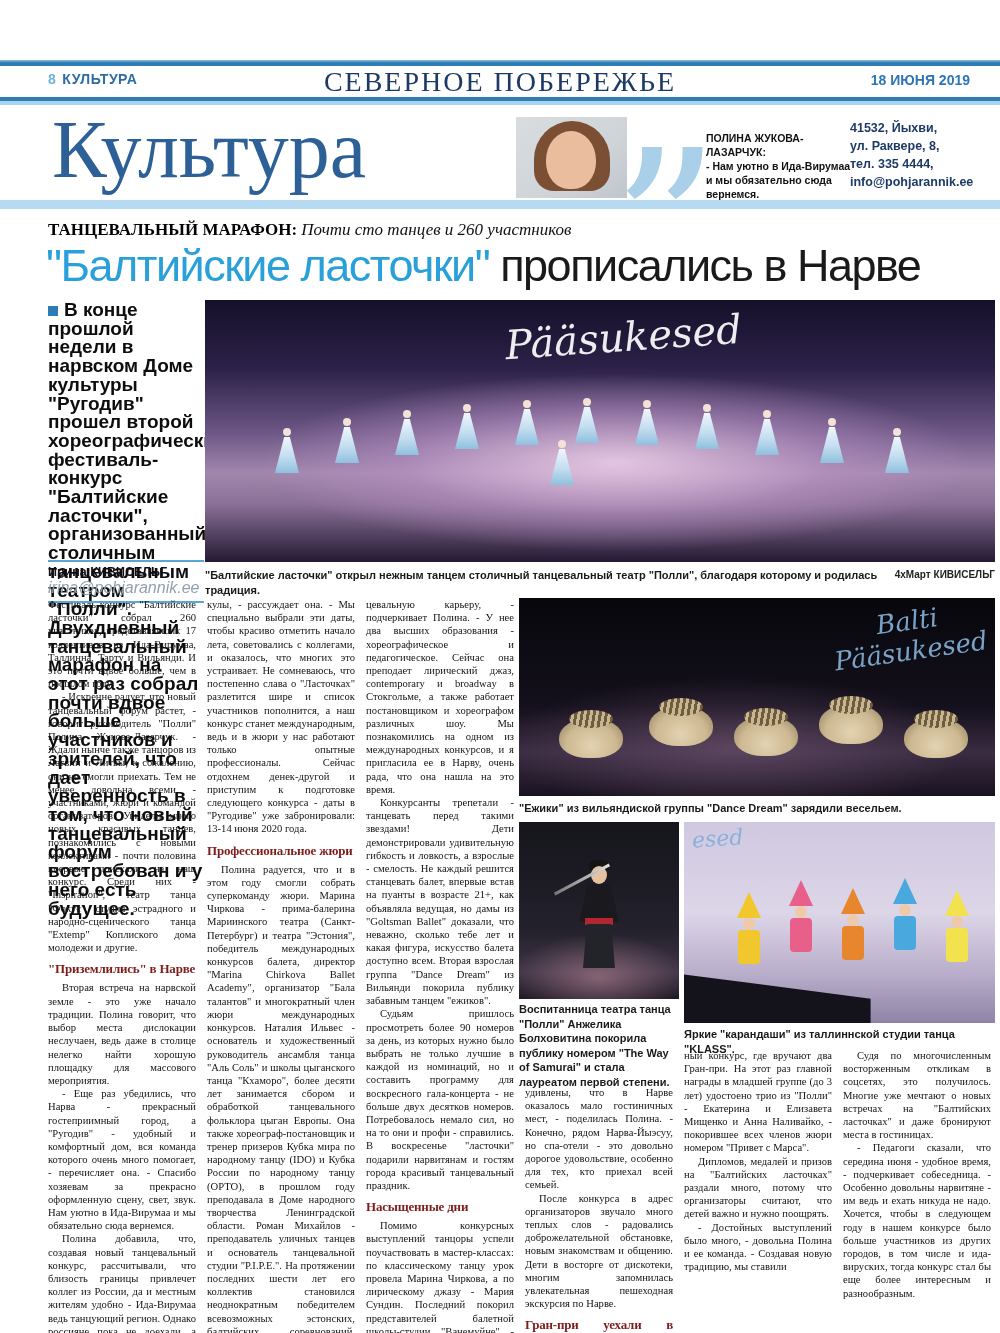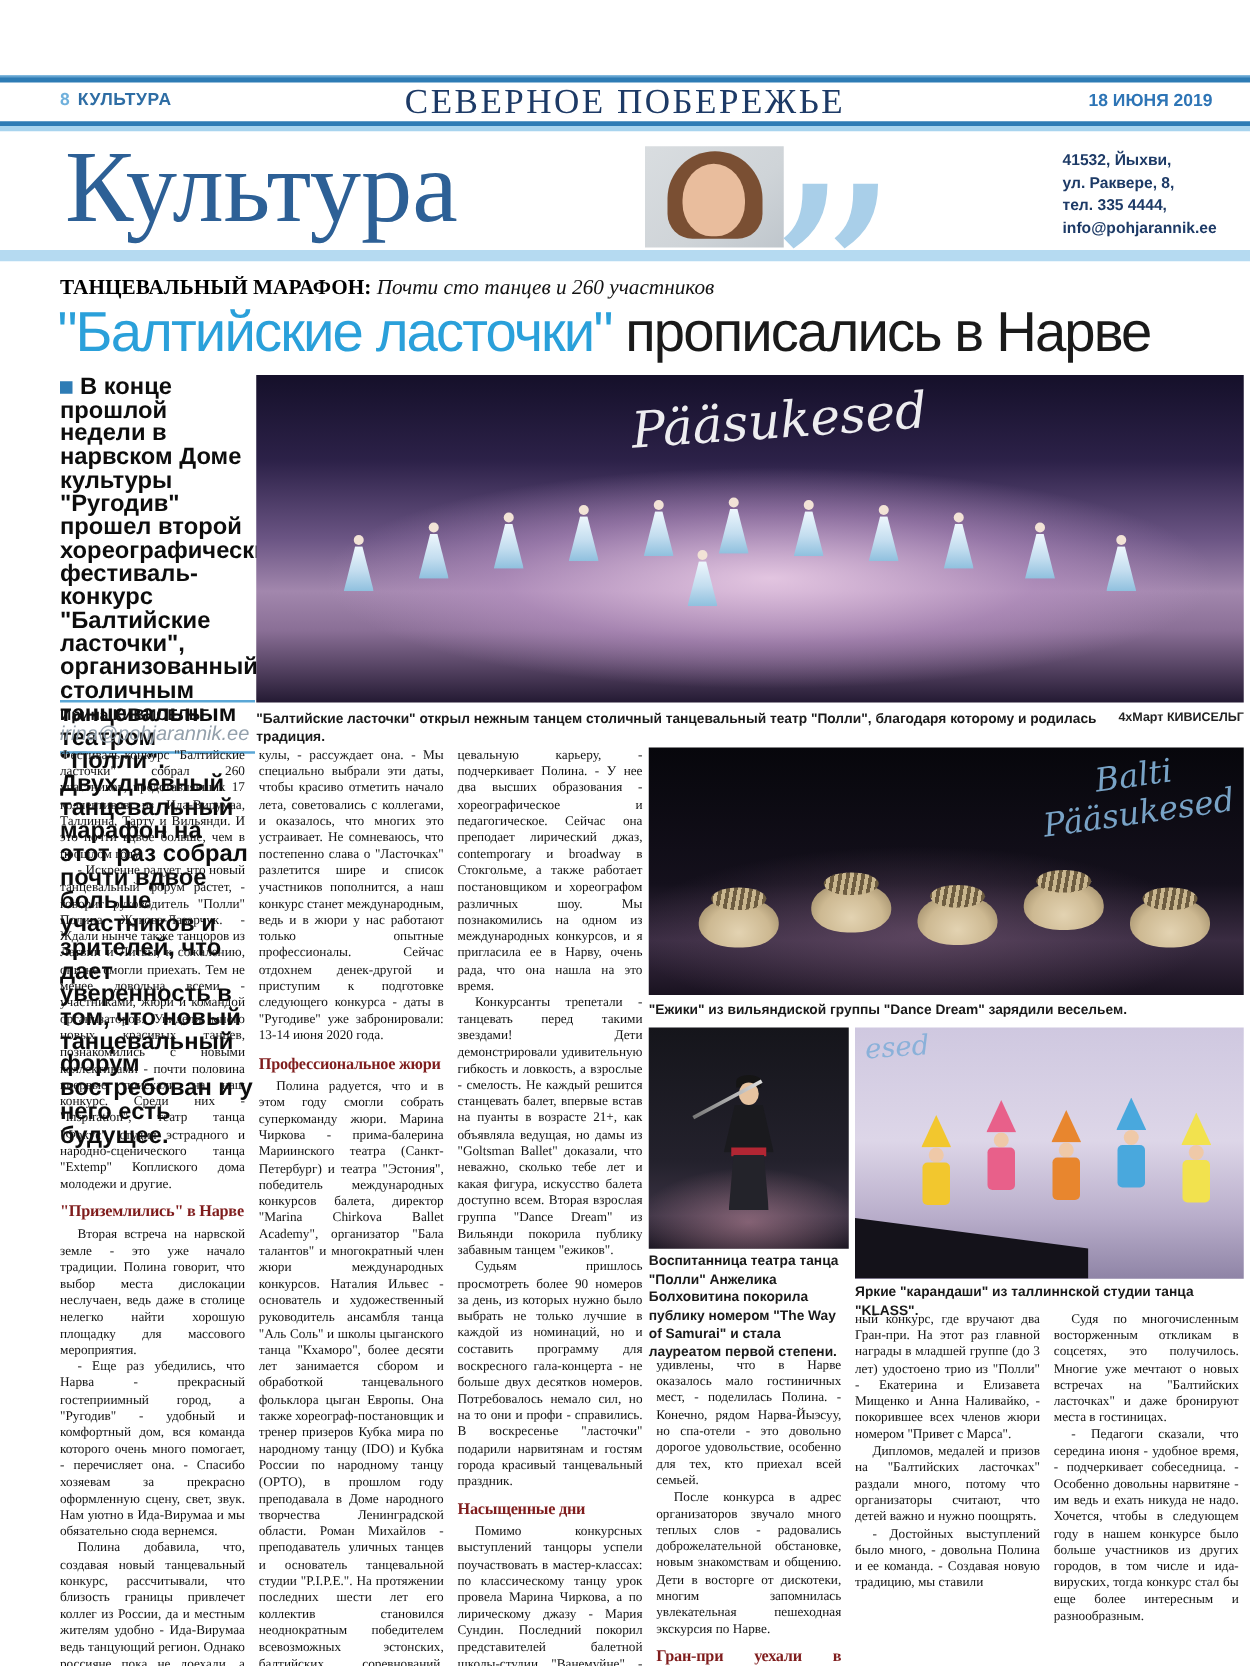--- a/index.html
+++ b/index.html
@@ -138,20 +138,24 @@
   <div class="masthead">СЕВЕРНОЕ ПОБЕРЕЖЬЕ</div>
   <div class="issue-date">18 ИЮНЯ 2019</div>
   <div class="bar bar2"></div>
 
   <div class="section-title">Культура</div>
   <div class="headshot">
     <div class="hair"></div>
     <div class="face"></div>
   </div>
   <div class="quote-glyph">”</div>
+  <div class="pull-quote">
+    <span class="speaker">ПОЛИНА ЖУКОВА-ЛАЗАРЧУК:</span>
+    <span>- Нам уютно в Ида-Вирумаа и мы обязательно сюда вернемся.</span>
+  </div>
   <div class="address">
     <div>41532, Йыхви,</div>
     <div>ул. Раквере, 8,</div>
     <div>тел. 335 4444,</div>
     <div>info@pohjarannik.ee</div>
   </div>
   <div class="bar bar3"></div>
 
   <div class="kicker">
     <span class="kicker-label">ТАНЦЕВАЛЬНЫЙ МАРАФОН:</span>

